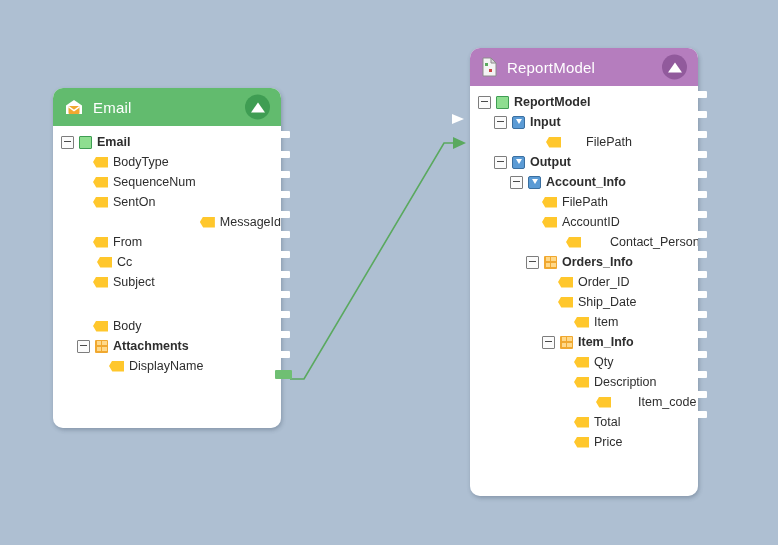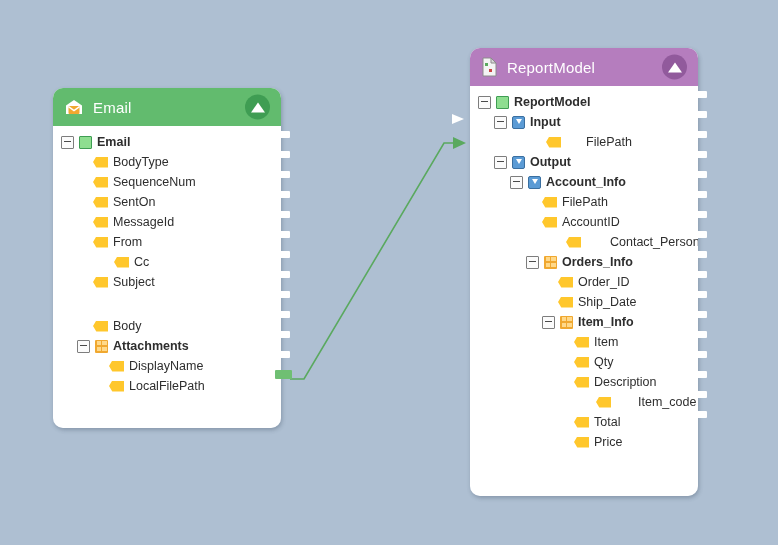--- a/index.html
+++ b/index.html
@@ -77,31 +77,31 @@
         <div class="row" style="padding-left: 24px;">
           <span class="exp-spacer"></span>
           <span class="ic-tag"></span>
           <span class="lbl">SequenceNum</span>
         </div>
         <div class="row" style="padding-left: 24px;">
           <span class="exp-spacer"></span>
           <span class="ic-tag"></span>
           <span class="lbl">SentOn</span>
         </div>
-        <div class="row" style="padding-left: 24px;">
+        <div class="row" style="padding-left: 24px; justify-content: flex-end;">
           <span class="exp-spacer"></span>
           <span class="ic-tag"></span>
           <span class="lbl">MessageId</span>
         </div>
         <div class="row" style="padding-left: 24px;">
           <span class="exp-spacer"></span>
           <span class="ic-tag"></span>
           <span class="lbl">From</span>
         </div>
-        <div class="row" style="padding-left: 28px; margin-left: 17px;">
+        <div class="row" style="padding-left: 28px;">
           <span class="exp-spacer"></span>
           <span class="ic-tag"></span>
           <span class="lbl">Cc</span>
         </div>
         <div class="row" style="padding-left: 24px;">
           <span class="exp-spacer"></span>
           <span class="ic-tag"></span>
           <span class="lbl">Subject</span>
         </div>
         <div class="row" style="padding-left: 24px; margin-top: 24px;">
@@ -116,25 +116,20 @@
             <i></i>
             <i></i>
             <i></i>
           </span>
           <span class="lbl">Attachments</span>
         </div>
         <div class="row" style="padding-left: 40px;">
           <span class="exp-spacer"></span>
           <span class="ic-tag"></span>
           <span class="lbl">DisplayName</span>
-        </div>
-        <div class="row" style="padding-left: 40px;">
-          <span class="exp-spacer"></span>
-          <span class="ic-tag"></span>
-          <span class="lbl">LocalFilePath</span>
         </div>
       </div>
     </div>
     <div class="node-header hdr-email">
       <svg width="20" height="18" viewBox="0 0 20 18">
         <path d="M2 16V7.5L10 2l8 5.5V16z" fill="#ffffff"></path>
         <rect x="4.5" y="8" width="11" height="8" rx="1" fill="#f0a830"></rect>
         <path d="M4.5 8.6l5.5 4 5.5-4" fill="none" stroke="#ffffff" stroke-width="1.4"></path>
       </svg>
       <span class="node-title">Email</span>
@@ -212,34 +207,34 @@
         <div class="row" style="padding-left: 72px;">
           <span class="exp-spacer"></span>
           <span class="ic-tag"></span>
           <span class="lbl">Order_ID</span>
         </div>
         <div class="row" style="padding-left: 72px;">
           <span class="exp-spacer"></span>
           <span class="ic-tag"></span>
           <span class="lbl">Ship_Date</span>
         </div>
+        <div class="row" style="padding-left: 88px;">
+          <span class="exp-spacer"></span>
+          <span class="ic-tag"></span>
+          <span class="lbl">Item</span>
+        </div>
         <div class="row bold" style="padding-left: 72px;">
           <span class="exp"></span>
           <span class="ic ic-grid">
             <i></i>
             <i></i>
             <i></i>
             <i></i>
           </span>
           <span class="lbl">Item_Info</span>
-        </div>
-        <div class="row" style="padding-left: 88px;">
-          <span class="exp-spacer"></span>
-          <span class="ic-tag"></span>
-          <span class="lbl">Item</span>
         </div>
         <div class="row" style="padding-left: 88px;">
           <span class="exp-spacer"></span>
           <span class="ic-tag"></span>
           <span class="lbl">Qty</span>
         </div>
         <div class="row" style="padding-left: 88px;">
           <span class="exp-spacer"></span>
           <span class="ic-tag"></span>
           <span class="lbl">Description</span>

